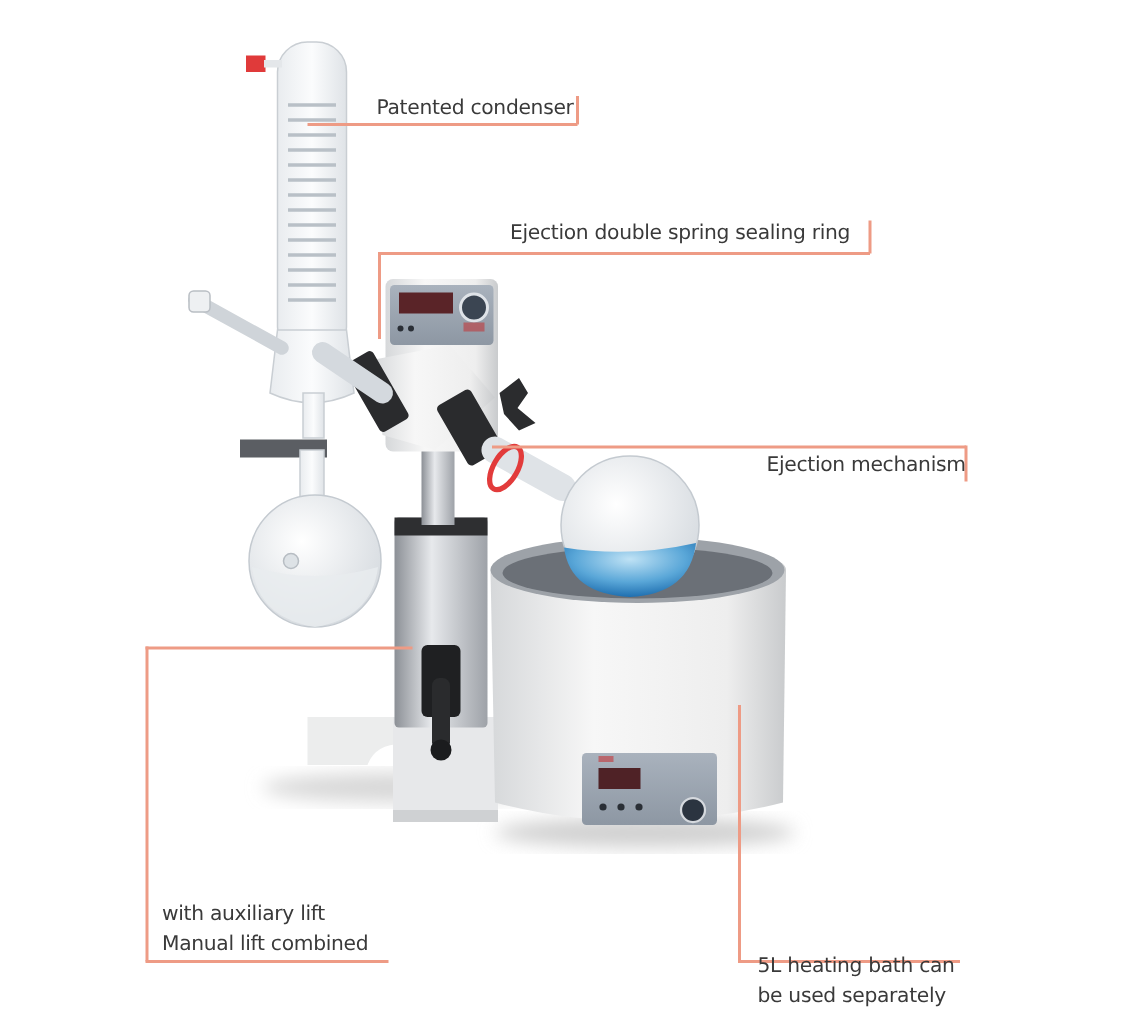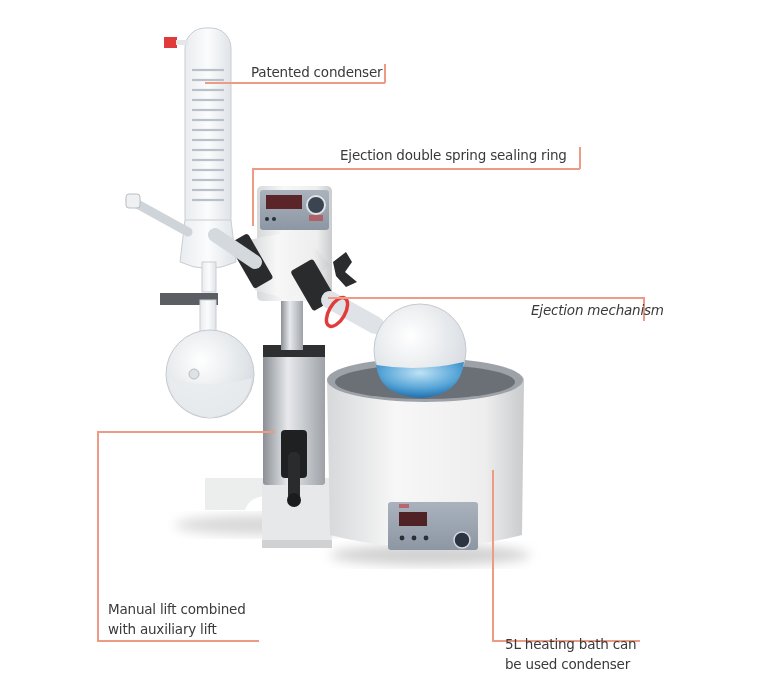--- a/index.html
+++ b/index.html
@@ -147,30 +147,30 @@
   <div class="cline" style="left:384px; top:64px; width:1.5px; height:19px;"></div>
   <div class="callout-text" style="left:251px; top:62px;">Patented condenser</div>
 
   <div class="cline" style="left:252px; top:168px; width:328px; height:1.5px;"></div>
   <div class="cline" style="left:579px; top:147px; width:1.5px; height:22px;"></div>
   <div class="cline" style="left:252px; top:168px; width:1.5px; height:58px;"></div>
   <div class="callout-text" style="left:340px; top:145px;">Ejection double spring sealing ring</div>
 
   <div class="cline" style="left:328px; top:297px; width:316px; height:1.5px;"></div>
   <div class="cline" style="left:643px; top:297px; width:1.5px; height:24px;"></div>
-  <div class="callout-text" style="left:531px; top:300px;font-style:italic;">Ejection mechanism</div>
+  <div class="callout-text" style="left:511px; top:300px;">Ejection mechanism</div>
 
   <div class="cline" style="left:97px; top:431px; width:178px; height:1.5px;"></div>
   <div class="cline" style="left:97px; top:431px; width:1.5px; height:210px;"></div>
   <div class="cline" style="left:97px; top:640px; width:162px; height:1.5px;"></div>
   <div class="callout-text multi" style="left:108px; top:599px; width:160px;">
+    <div>with auxiliary lift</div>
     <div>Manual lift combined</div>
-    <div>with auxiliary lift</div>
   </div>
 
   <div class="cline" style="left:492px; top:470px; width:1.5px; height:170px;"></div>
   <div class="cline" style="left:492px; top:640px; width:148px; height:1.5px;"></div>
   <div class="callout-text multi" style="left:505px; top:634px; width:150px;">
     <div>5L heating bath can</div>
-    <div>be used condenser</div>
+    <div>be used separately</div>
   </div>
 
 </div>
 
 </body></html>

